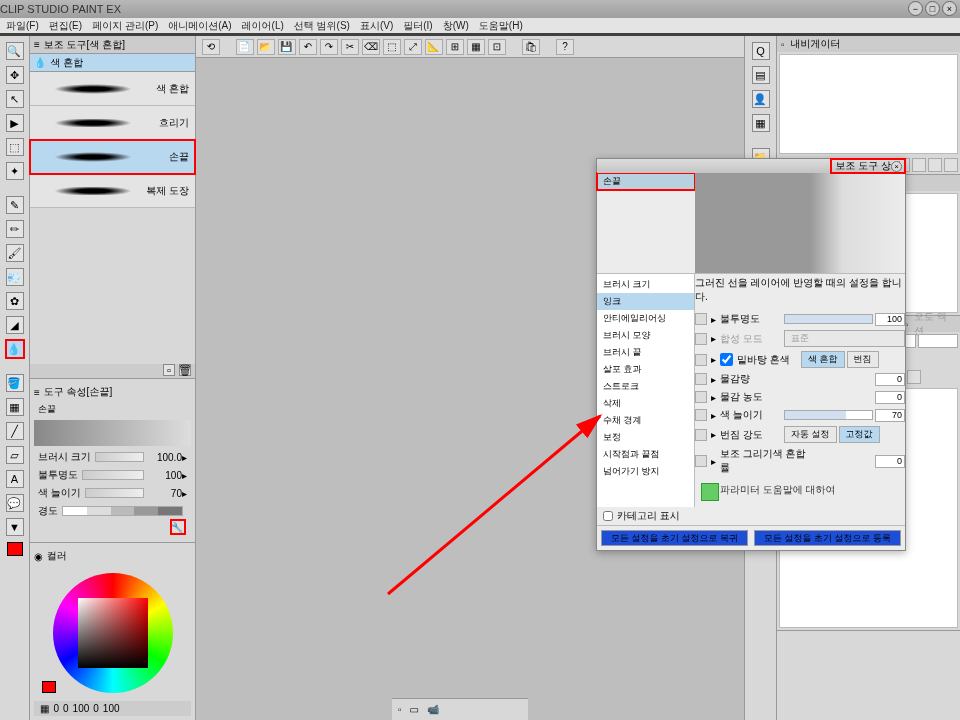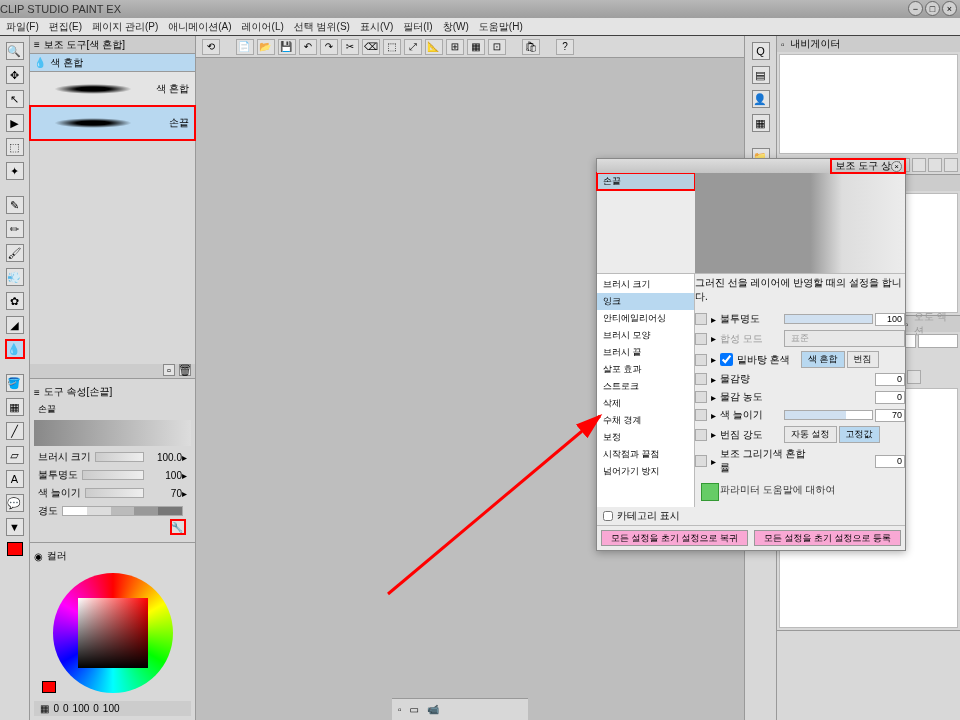--- a/index.html
+++ b/index.html
@@ -1,21 +1,21 @@
 <!DOCTYPE html>
 <html><head>
 <meta charset="utf-8">
 <style>
 *{box-sizing:border-box;margin:0;padding:0;font-family:"Malgun Gothic",sans-serif;font-size:10px}
 body{background:#aaa;width:960px;height:720px;overflow:hidden;position:relative}
 .titlebar{height:18px;background:linear-gradient(#b8b8b8,#9e9e9e);display:flex;align-items:center;position:relative}
 .titlebar .title{color:#333;font-size:11px}
 .winbtns{position:absolute;right:3px;top:1px;display:flex;gap:2px}
 .winbtn{width:15px;height:15px;border:1px solid #666;border-radius:50%;background:#d0d0d0;display:flex;align-items:center;justify-content:center;font-size:9px;cursor:pointer}
-.menubar{height:18px;background:#e4e4e4;border-bottom:1px solid #404040;display:flex;align-items:center;padding:0 6px;gap:10px}
+.menubar{height:18px;background:#e4e4e4;border-bottom:3px solid #404040;display:flex;align-items:center;padding:0 6px;gap:10px}
 .menubar span{color:#222;cursor:pointer}
 .workspace{display:flex;height:684px}
 .leftcol{width:30px;background:#d8d8d8;border-right:1px solid #999;display:flex;flex-direction:column;align-items:center;padding-top:6px;gap:6px}
 .tbtn{width:18px;height:18px;border:1px solid #888;background:#e4e4e4;display:flex;align-items:center;justify-content:center;font-size:11px;cursor:pointer}
 .tbtn.sel{background:#b8d8f0;border-color:#5a9dd8}
 .tbtn.divider{border:none;background:none;height:4px}
 .colorsw{width:16px;height:14px;background:red;border:1px solid #000;cursor:pointer}
 .panel2{width:166px;background:#d8d8d8;border-right:1px solid #999;display:flex;flex-direction:column}
 .panelhdr{height:18px;background:#ccc;border-bottom:1px solid #999;display:flex;align-items:center;padding:0 4px;font-size:9px;gap:4px}
 .brushlist{background:#e4e4e4;flex:0 0 auto}
@@ -56,21 +56,21 @@
 .prow{display:flex;align-items:center;padding:2px 0;gap:4px}
 .prow .eye{width:12px;height:12px;border:1px solid #aaa;background:#ddd}
 .prow .lab{flex:0 0 60px}
 .prow .ctrl{flex:1;display:flex;gap:2px;align-items:center}
 .prow input[type=text]{width:30px;height:13px;border:1px solid #aaa;font-size:9px;text-align:right;padding-right:2px}
 .chip{padding:1px 6px;border:1px solid #aaa;background:#e8e8e8;font-size:9px}
 .chip.sel{background:#b8d8f0}
 .hint{padding:6px;font-size:9px;color:#333;display:flex;gap:1px}
 .hintico{width:18px;height:18px;background:#6c6;border:1px solid #393;flex-shrink:0}
 .dlgfoot{padding:4px;display:flex;gap:6px;border-top:1px solid #bbb}
-.dlgfoot button{flex:1;height:16px;border:1px solid #999;background:#f9a8d4;font-size:9px;cursor:pointer}
+.dlgfoot button{flex:1;height:16px;border:1px solid #999;background:#1d4ed8;font-size:9px;cursor:pointer}
 .chk{display:flex;align-items:center;gap:4px;padding:2px 6px;font-size:9px}
 .chk input{width:10px;height:10px}
 .rightcol{width:32px;background:#d8d8d8;border-left:1px solid #999;display:flex;flex-direction:column;align-items:center;padding-top:6px;gap:6px}
 .right2{width:184px;background:#d8d8d8;border-left:1px solid #999;display:flex;flex-direction:column}
 .rpanel{border-bottom:1px solid #999}
 .rpanel .hdr{height:16px;background:#ccc;display:flex;align-items:center;padding:0 4px;font-size:9px;gap:6px}
 .rpanel .body{min-height:60px;background:#fff;border:1px solid #bbb;margin:2px}
 .layertools{display:flex;gap:2px;padding:2px;background:#d8d8d8}
 .layertools .lt{width:14px;height:14px;border:1px solid #aaa;background:#e0e0e0}
 .redbox{outline:2px solid red;outline-offset:-1px}
@@ -138,23 +138,31 @@
     </div>
     <div class="panelhdr" style="background:#b8d8f0">
       <span>💧</span>
       <span>색 혼합</span>
     </div>
     <div class="brushlist">
       <div class="brushrow">
           <div class="stroke"></div>
           <span>색 혼합</span>
         </div>
+      <div class="brushrow">
+          <div class="stroke thin"></div>
+          <span>흐리기</span>
+        </div>
       <div class="brushrow sel boxed">
           <div class="stroke"></div>
           <span>손끝</span>
+        </div>
+      <div class="brushrow">
+          <div class="stroke thin"></div>
+          <span>복제 도장</span>
         </div>
     </div>
     <div style="flex:1"></div>
     <div style="height:14px;background:#ccc;display:flex;justify-content:flex-end;padding:0 4px;gap:4px">
       <span class="tbtn" style="width:12px;height:12px">▫</span>
       <span class="tbtn" style="width:12px;height:12px">🗑</span>
     </div>
 
     <div class="propanel">
       <div class="hdr">

